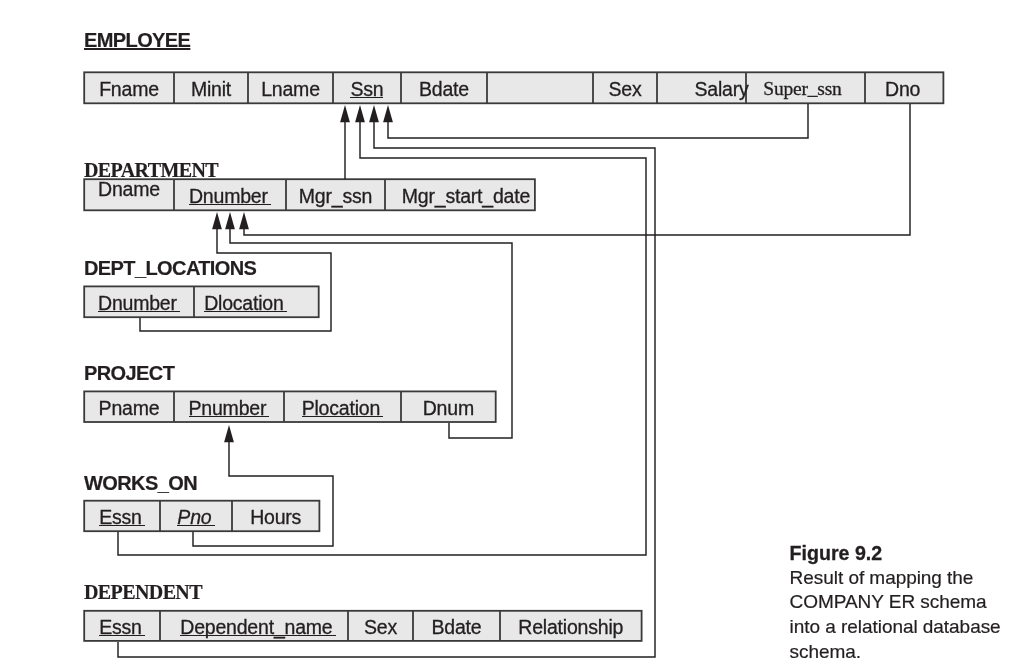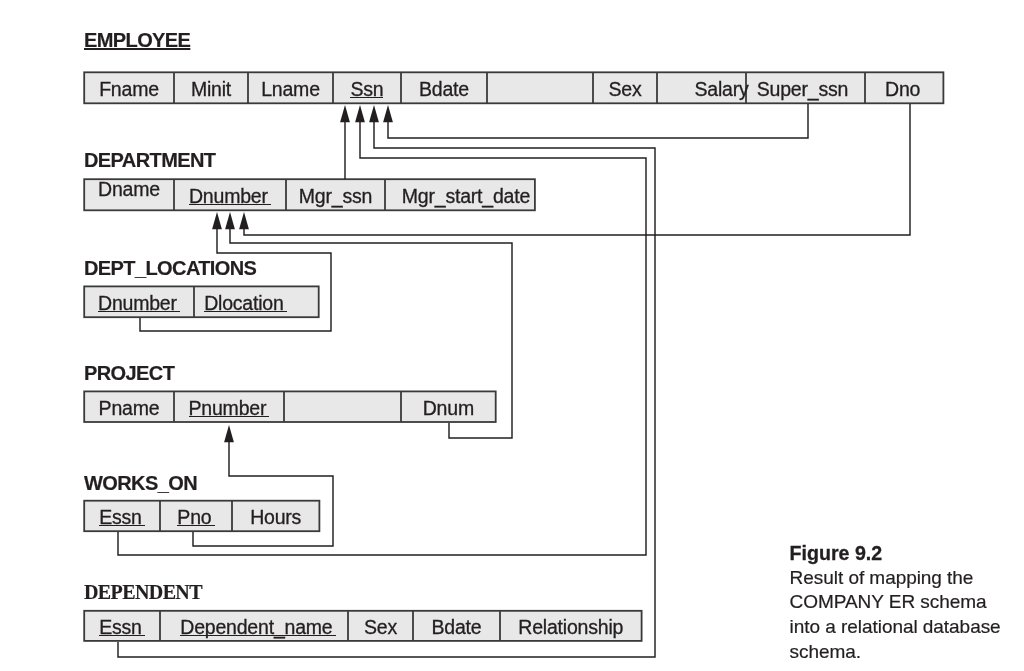--- a/index.html
+++ b/index.html
@@ -129,28 +129,28 @@
         </div>
         <div class="cell" style="left: 316.8px; width: 86px; top: 0px; height: 31px;">
           <span>Bdate</span>
         </div>
         <div class="cell" style="left: 508.8px; width: 64px; top: 0px; height: 31px;">
           <span>Sex</span>
         </div>
         <div class="cell" style="left: 572.8px; width: 89px; top: 0px; height: 31px; margin-left: 20px;">
           <span>Salary</span>
         </div>
-        <div class="cell" style="left: 661.8px; width: 101px; top: 0px; height: 31px;">
+        <div class="cell" style="left: 661.8px; width: 101px; top: 0px; height: 31px; font-family: Liberation Serif, serif;">
           <span style="left: 6px;">Super_ssn</span>
         </div>
         <div class="cell" style="left: 780.8px; width: 78.4px; top: 0px; height: 31px;">
           <span style="left: -1.5px;">Dno</span>
         </div>
       </div>
-      <div class="rel-title" style="left: 84px; top: 149px;">DEPARTMENT</div>
+      <div class="rel-title" style="left: 84px; top: 159px; font-family: Liberation Serif, serif;">DEPARTMENT</div>
       <div class="tbl" style="left: 84.2px; top: 179.2px; width: 450.7px; height: 31.1px;">
         <div class="cell" style="left: -0.2px; width: 90px; top: 0px; height: 17px;">
           <span>Dname</span>
         </div>
         <div class="cell" style="left: 89.8px; width: 112px; top: 0px; height: 31.1px;">
           <span class="ul" style="padding-right: 3.2px;">Dnumber</span>
         </div>
         <div class="cell" style="left: 300.8px; width: 149.9px; top: 0px; height: 31.1px;">
           <span style="left: 6px;">Mgr_start_date</span>
         </div>
@@ -168,31 +168,34 @@
         </div>
       </div>
       <div class="rel-title" style="left: 84px; top: 361.7px;">PROJECT</div>
       <div class="tbl" style="left: 84.2px; top: 391.4px; width: 411.5px; height: 35px;">
         <div class="cell" style="left: -0.2px; width: 90px; top: 0px; height: 30.6px;">
           <span>Pname</span>
         </div>
         <div class="cell" style="left: 89.8px; width: 110px; top: 0px; height: 30.6px;">
           <span class="ul" style="padding-right: 3.2px;">Pnumber</span>
         </div>
+        <div class="cell" style="left: 199.8px; width: 117px; top: 0px; height: 30.6px;">
+          <span class="ul" style="padding-right: 3.2px;">Plocation</span>
+        </div>
         <div class="cell" style="left: 316.8px; width: 94.7px; top: 0px; height: 30.6px;">
           <span>Dnum</span>
         </div>
       </div>
       <div class="rel-title" style="left: 84px; top: 471.7px;">WORKS_ON</div>
       <div class="tbl" style="left: 84.2px; top: 500.7px; width: 235.2px; height: 30.5px;">
         <div class="cell" style="left: -0.2px; width: 76px; top: 0px; height: 30.5px;">
           <span class="ul" style="padding-right: 3.2px;">Essn</span>
         </div>
         <div class="cell" style="left: 75.8px; width: 72px; top: 0px; height: 30.5px;">
-          <span class="ul" style="padding-right: 3.2px;">Pno</span>
+          <span class="ul" style="padding-right: 3.2px; font-style: italic;">Pno</span>
         </div>
         <div class="cell" style="left: 147.8px; width: 87.4px; top: 0px; height: 30.5px;">
           <span>Hours</span>
         </div>
       </div>
       <div class="rel-title" style="left: 84px; top: 581px; font-family: Liberation Serif, serif;">DEPENDENT</div>
       <div class="tbl" style="left: 84.2px; top: 610.8px; width: 557.4px; height: 30.1px;">
         <div class="cell" style="left: -0.2px; width: 76px; top: 0px; height: 30.1px;">
           <span class="ul" style="padding-right: 3.2px;">Essn</span>
         </div>

